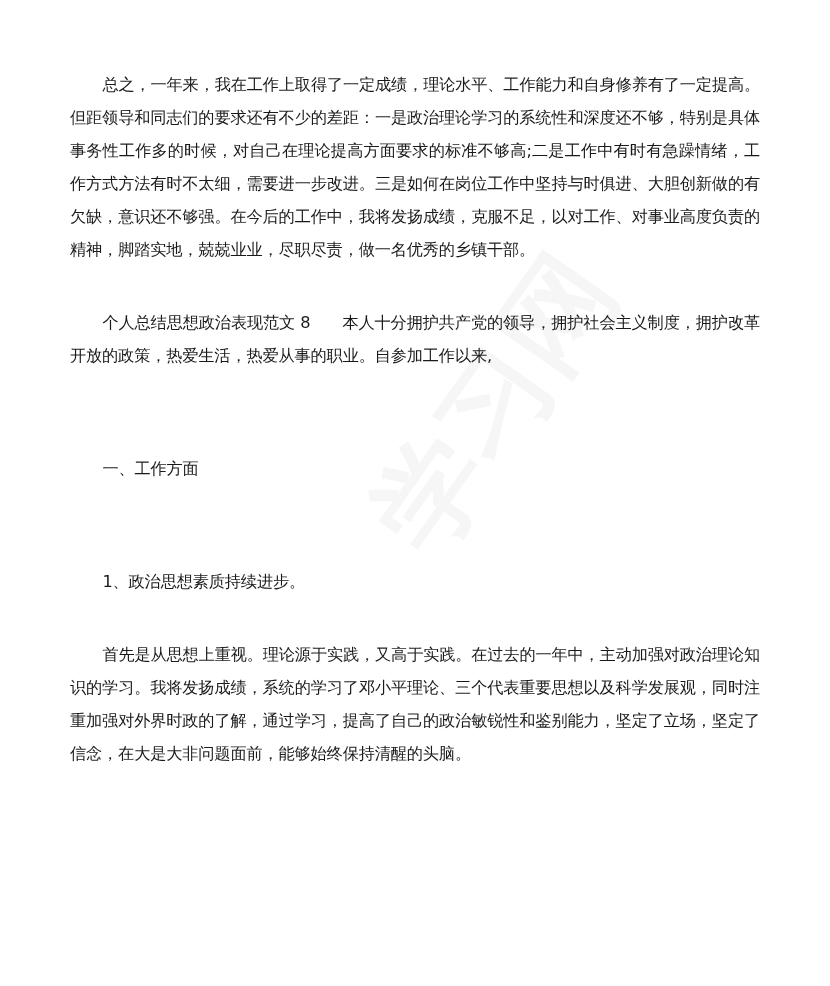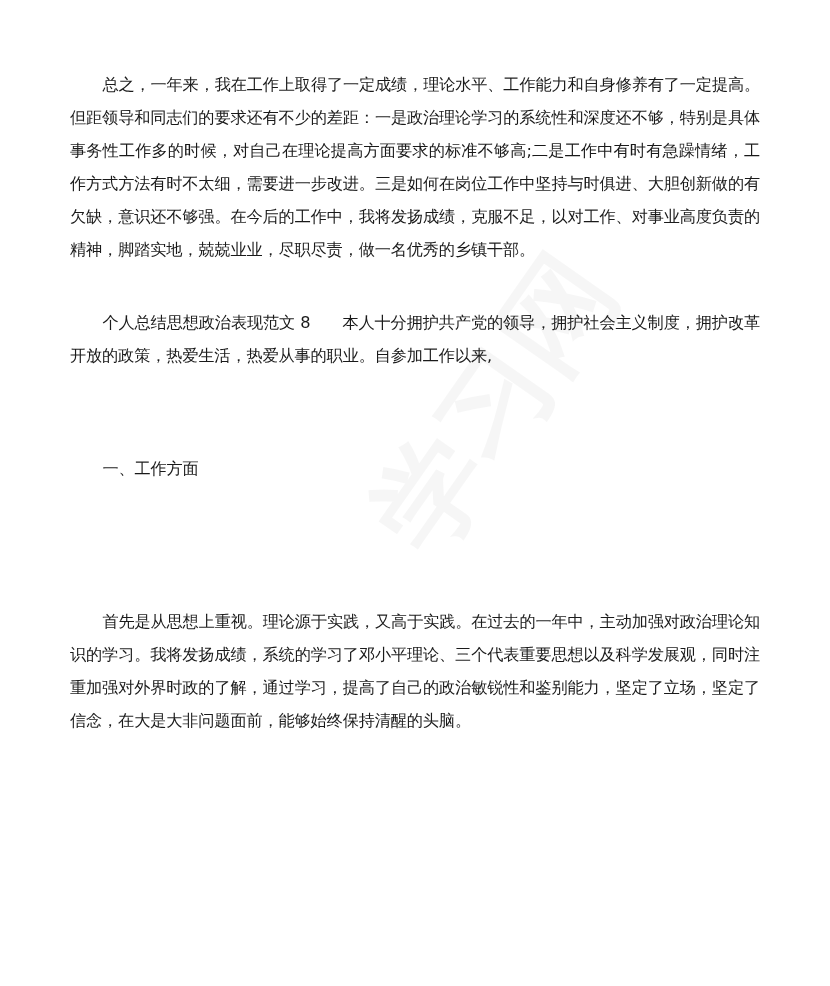--- a/index.html
+++ b/index.html
@@ -37,16 +37,17 @@
   <div class="watermark">学习网</div>
   <div class="content">
     <p class="indent">总之，一年来，我在工作上取得了一定成绩，理论水平、工作能力和自身修养有了一定提高。但距领导和同志们的要求还有不少的差距：一是政治理论学习的系统性和深度还不够，特别是具体事务性工作多的时候，对自己在理论提高方面要求的标准不够高;二是工作中有时有急躁情绪，工作方式方法有时不太细，需要进一步改进。三是如何在岗位工作中坚持与时俱进、大胆创新做的有欠缺，意识还不够强。在今后的工作中，我将发扬成绩，克服不足，以对工作、对事业高度负责的精神，脚踏实地，兢兢业业，尽职尽责，做一名优秀的乡镇干部。</p>
     <div class="gap"></div>
     <p class="indent">个人总结思想政治表现范文 8　　本人十分拥护共产党的领导，拥护社会主义制度，拥护改革开放的政策，热爱生活，热爱从事的职业。自参加工作以来,</p>
     <div class="gap"></div>
     <div class="gap"></div>
     <p class="indent">一、工作方面</p>
     <div class="gap"></div>
     <div class="gap"></div>
+    <p class="indent">1、政治思想素质持续进步。</p>
     <div class="gap"></div>
     <p class="indent">首先是从思想上重视。理论源于实践，又高于实践。在过去的一年中，主动加强对政治理论知识的学习。我将发扬成绩，系统的学习了邓小平理论、三个代表重要思想以及科学发展观，同时注重加强对外界时政的了解，通过学习，提高了自己的政治敏锐性和鉴别能力，坚定了立场，坚定了信念，在大是大非问题面前，能够始终保持清醒的头脑。</p>
   </div>
 </div>
 
 </body></html>

